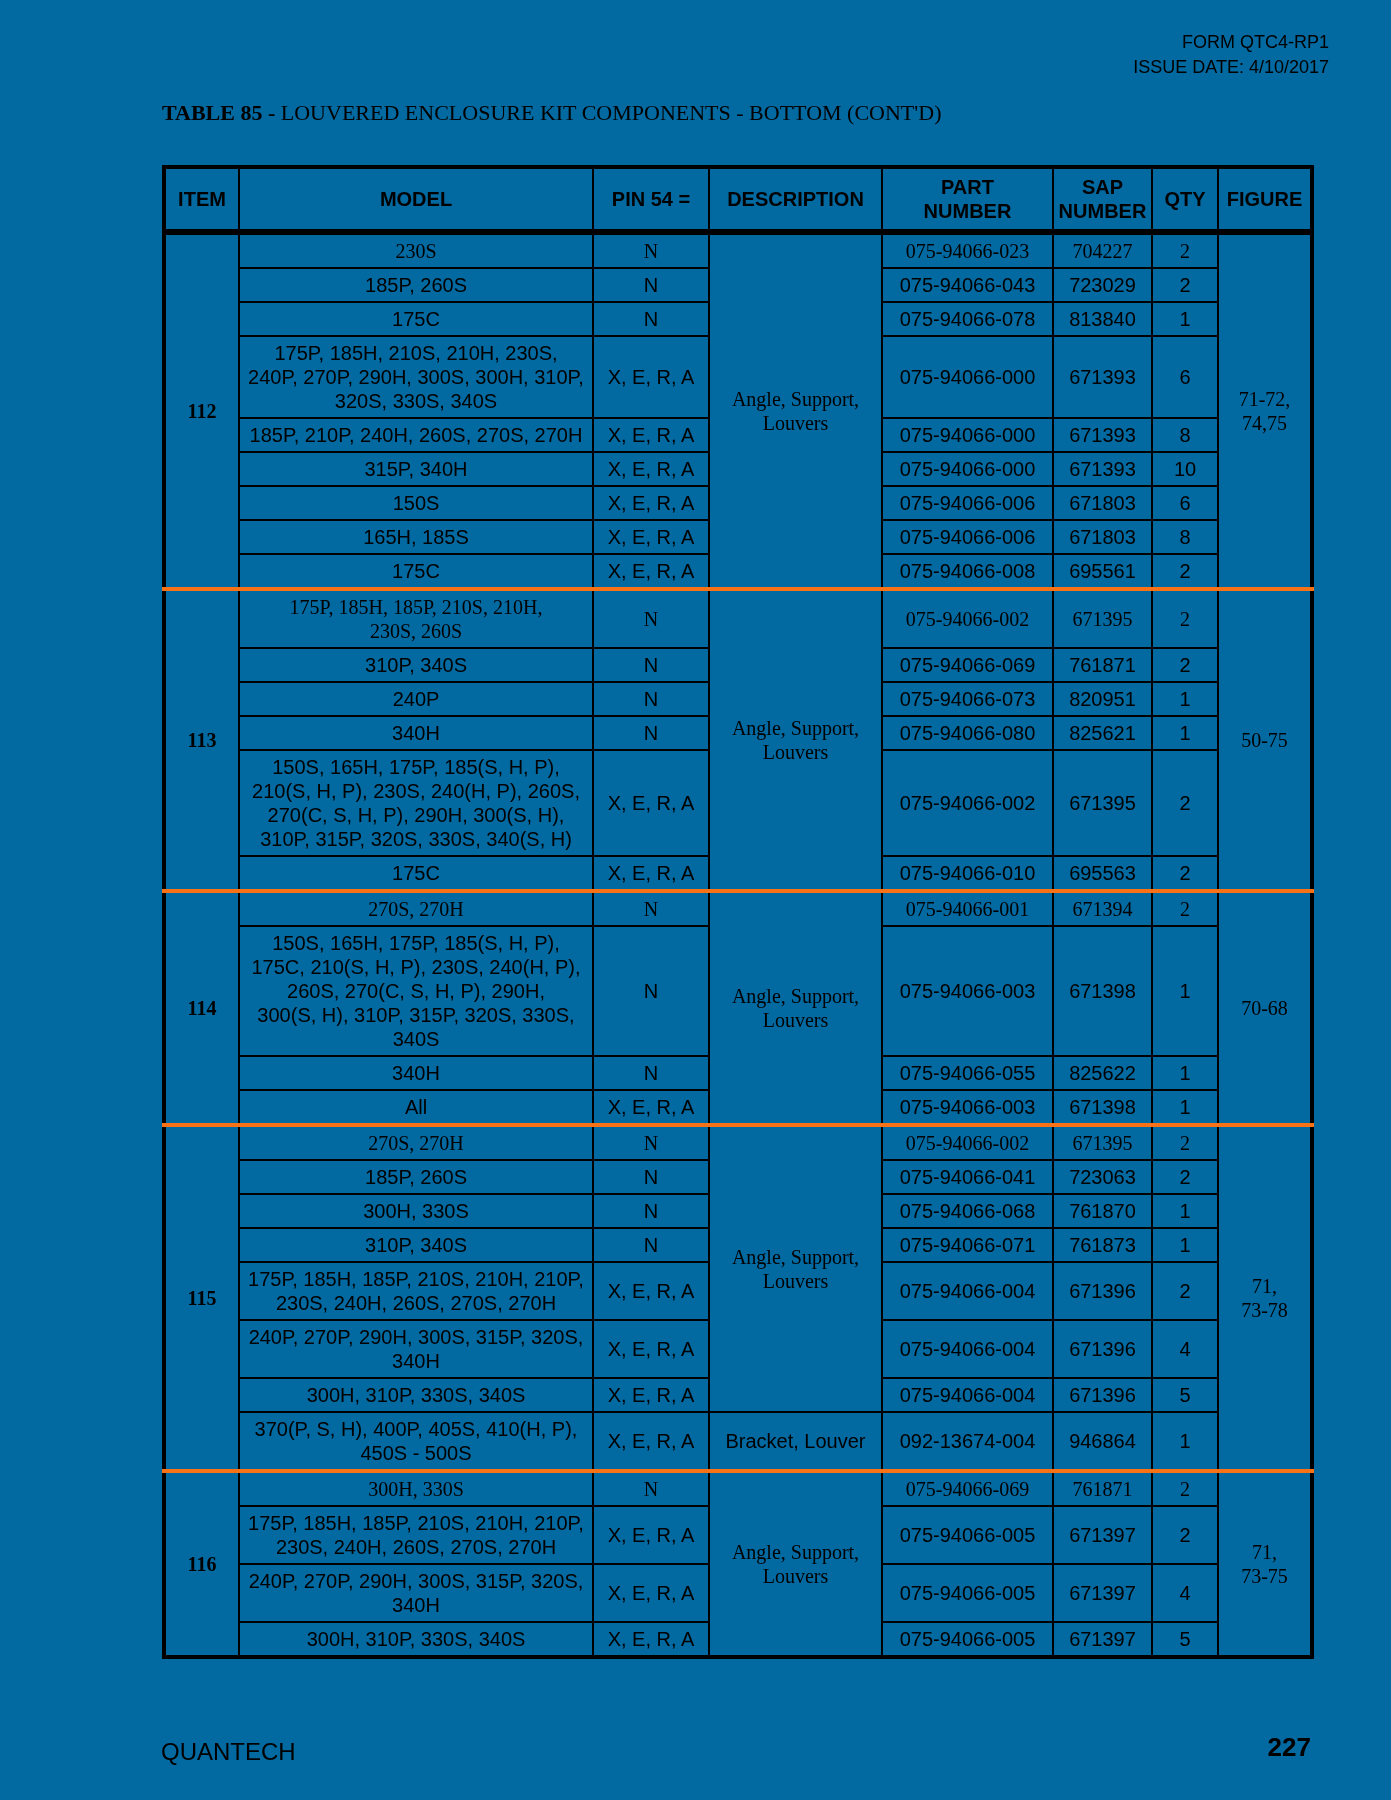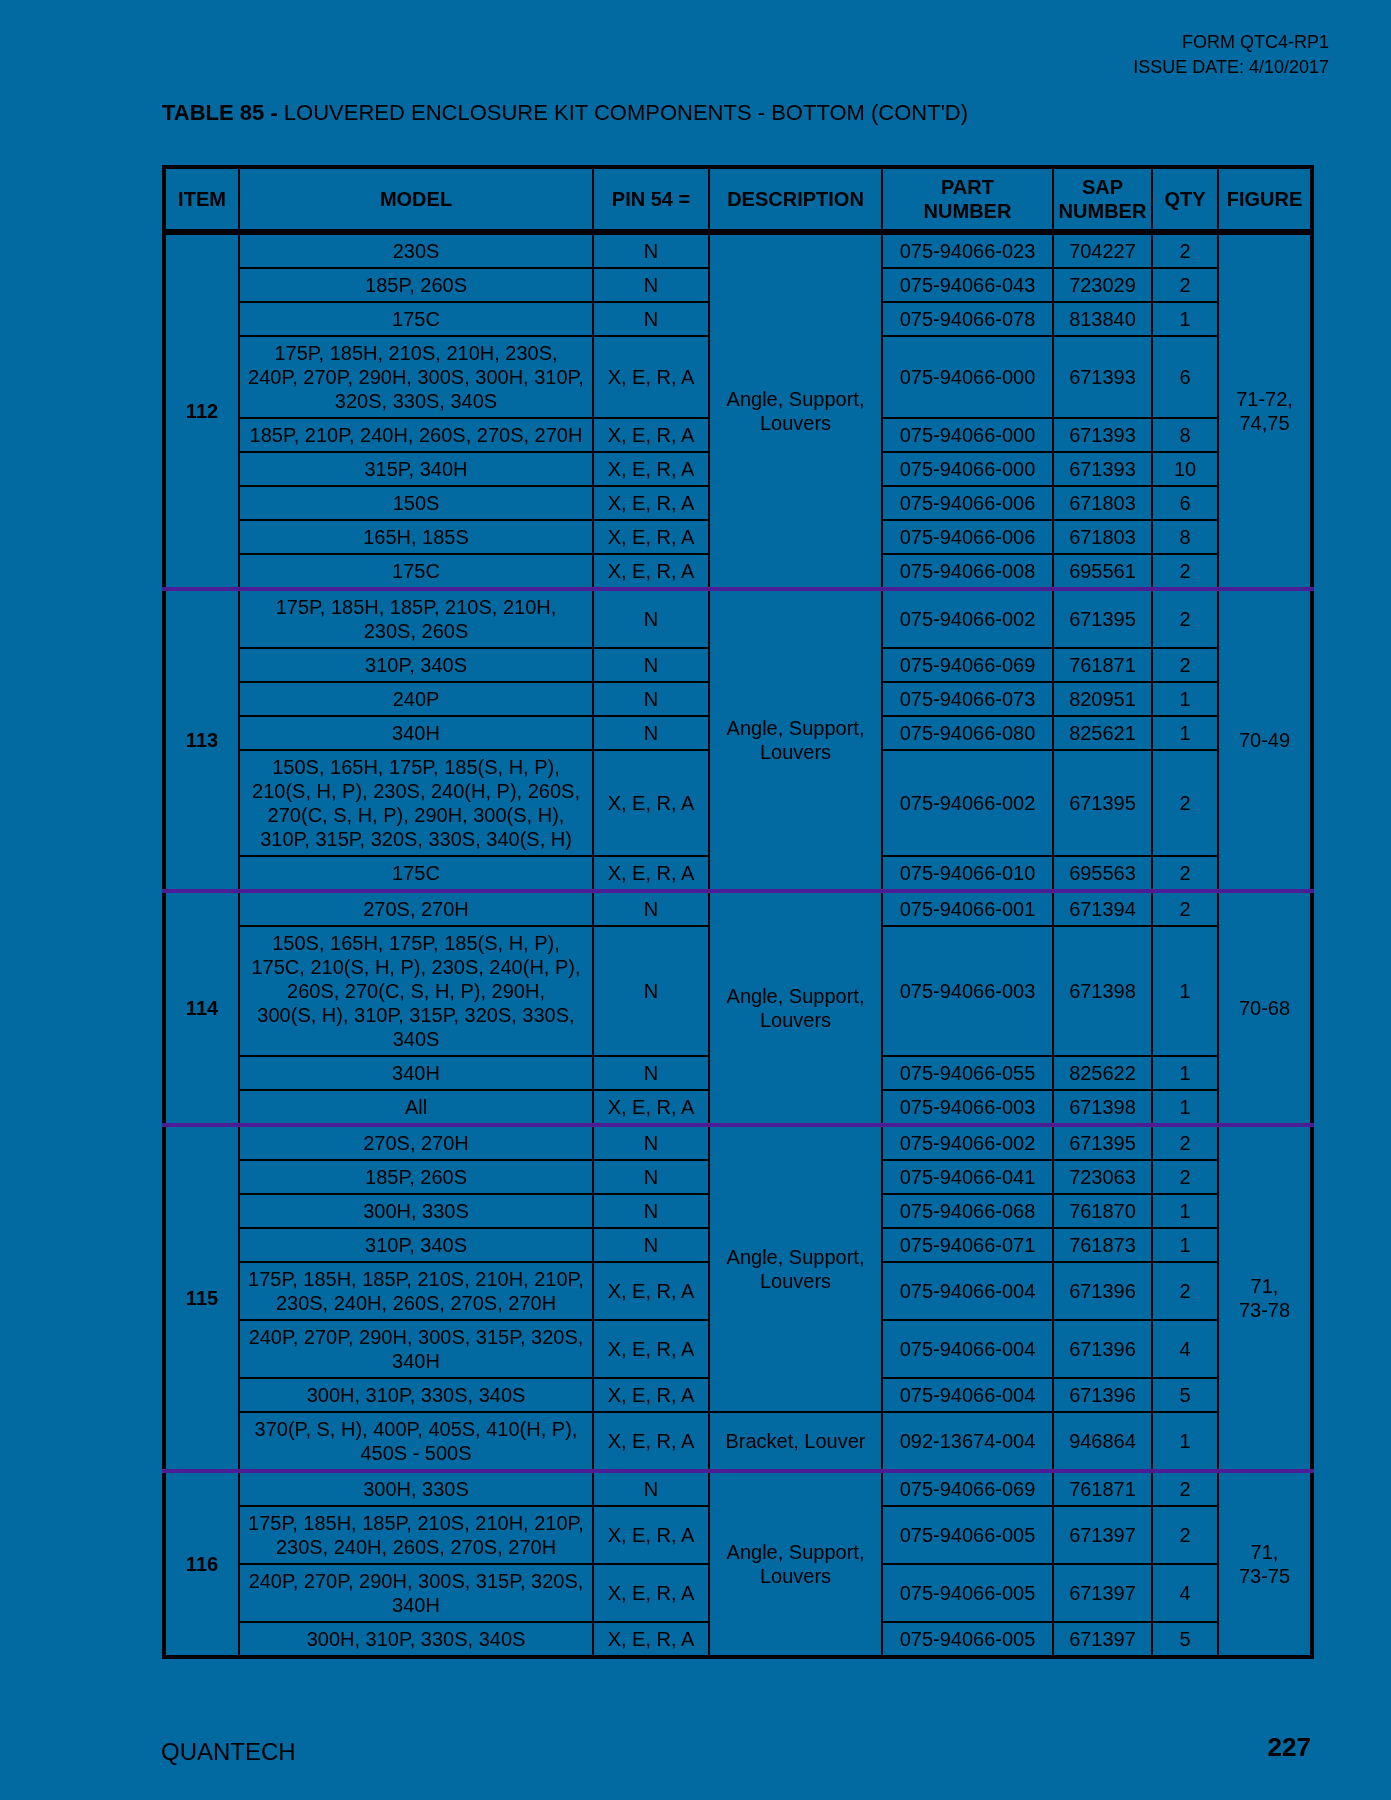--- a/index.html
+++ b/index.html
@@ -23,20 +23,21 @@
     text-align: right;
     font-size: 18px;
     line-height: 25px;
   }
   .doc-title {
     position: absolute;
     top: 100px;
     left: 162px;
     font-size: 22px;
     white-space: nowrap;
+    font-family: Liberation Serif, serif;
   }
   .doc-title .bold { font-weight: bold; }
 
   table.parts {
     position: absolute;
     top: 165px;
     left: 162px;
     width: 1148px;
     border-collapse: collapse;
     table-layout: fixed;
@@ -53,21 +54,21 @@
     overflow: hidden;
   }
   table.parts thead th {
     font-weight: bold;
     border-bottom: 6px solid #000;
     padding: 6px 4px;
   }
   td.model-cell { padding: 4px 2px; }
   td.desc-cell  { text-align: left; padding-left: 8px; }
   td.item-cell  { font-weight: bold; }
-  tr.section-start > td { border-top: 4px solid #4c1d95; }
+  tr.section-start > td { border-top: 4px solid #f97316; font-family: Liberation Serif, serif; }
 
   .footer-brand {
     position: absolute;
     left: 161px;
     top: 1738px;
     font-size: 24px;
   }
   .page-number {
     position: absolute;
     right: 80px;
@@ -189,21 +190,21 @@
         <tr class="section-start">
           <td class="item-cell" rowspan="6">113</td>
           <td class="model-cell">175P, 185H, 185P, 210S, 210H,
 230S, 260S</td>
           <td class="pin-cell">N</td>
           <td class="desc-cell" rowspan="6">Angle, Support,
 Louvers</td>
           <td class="part-cell">075-94066-002</td>
           <td class="sap-cell">671395</td>
           <td class="qty-cell">2</td>
-          <td class="figure-cell" rowspan="6">70-49</td>
+          <td class="figure-cell" rowspan="6">50-75</td>
         </tr>
         <tr>
           <td class="model-cell">310P, 340S</td>
           <td class="pin-cell">N</td>
           <td class="part-cell">075-94066-069</td>
           <td class="sap-cell">761871</td>
           <td class="qty-cell">2</td>
         </tr>
         <tr>
           <td class="model-cell">240P</td>

